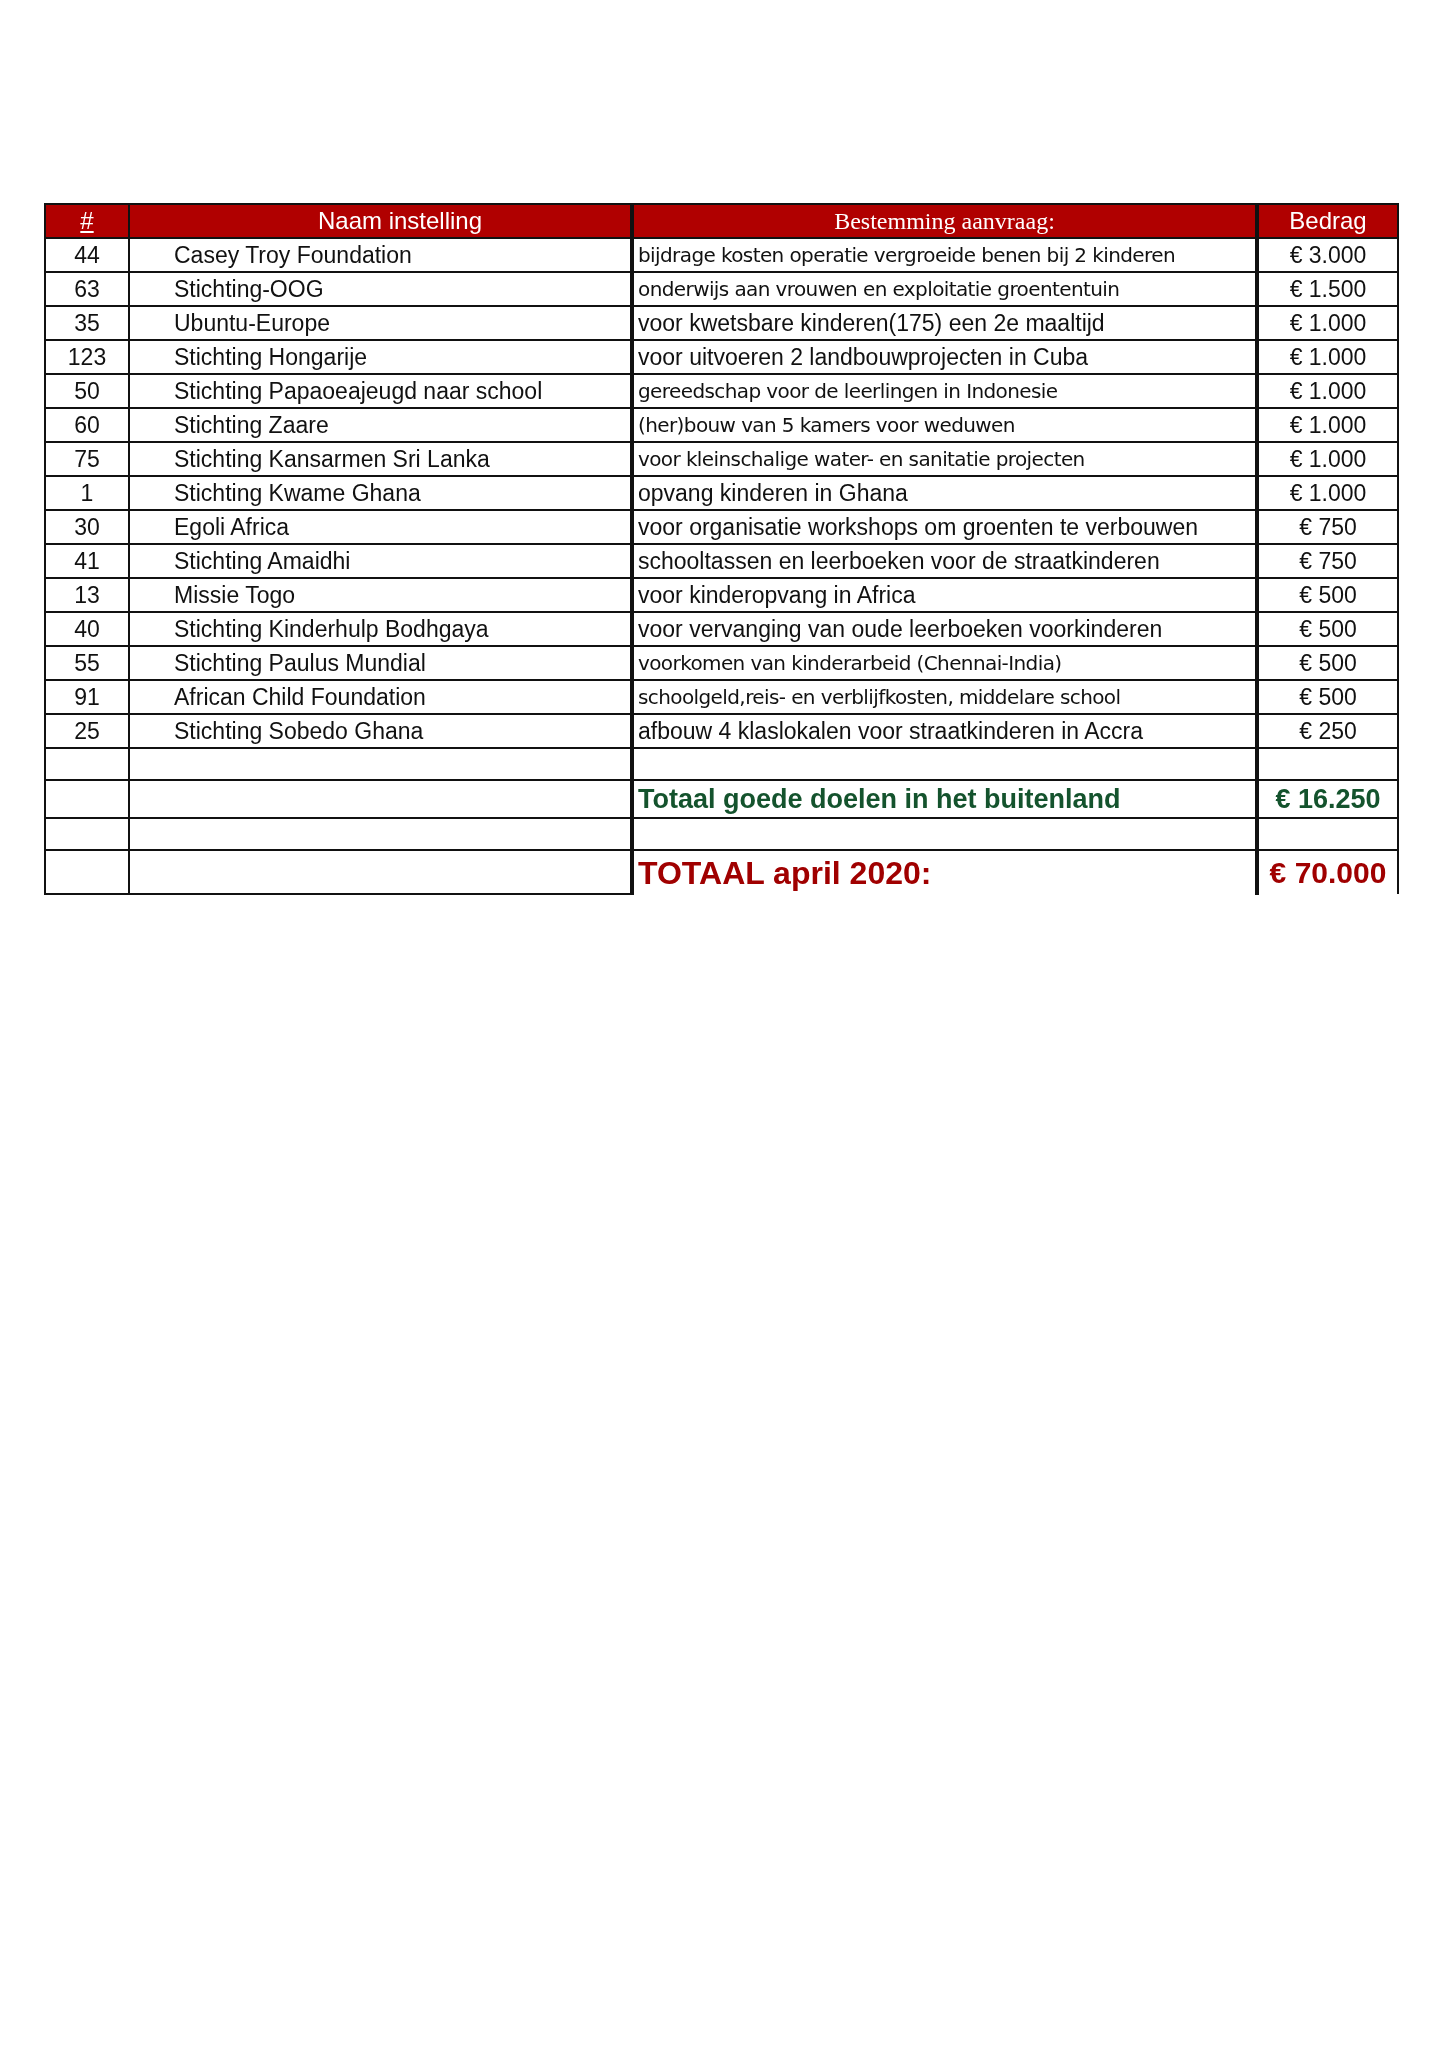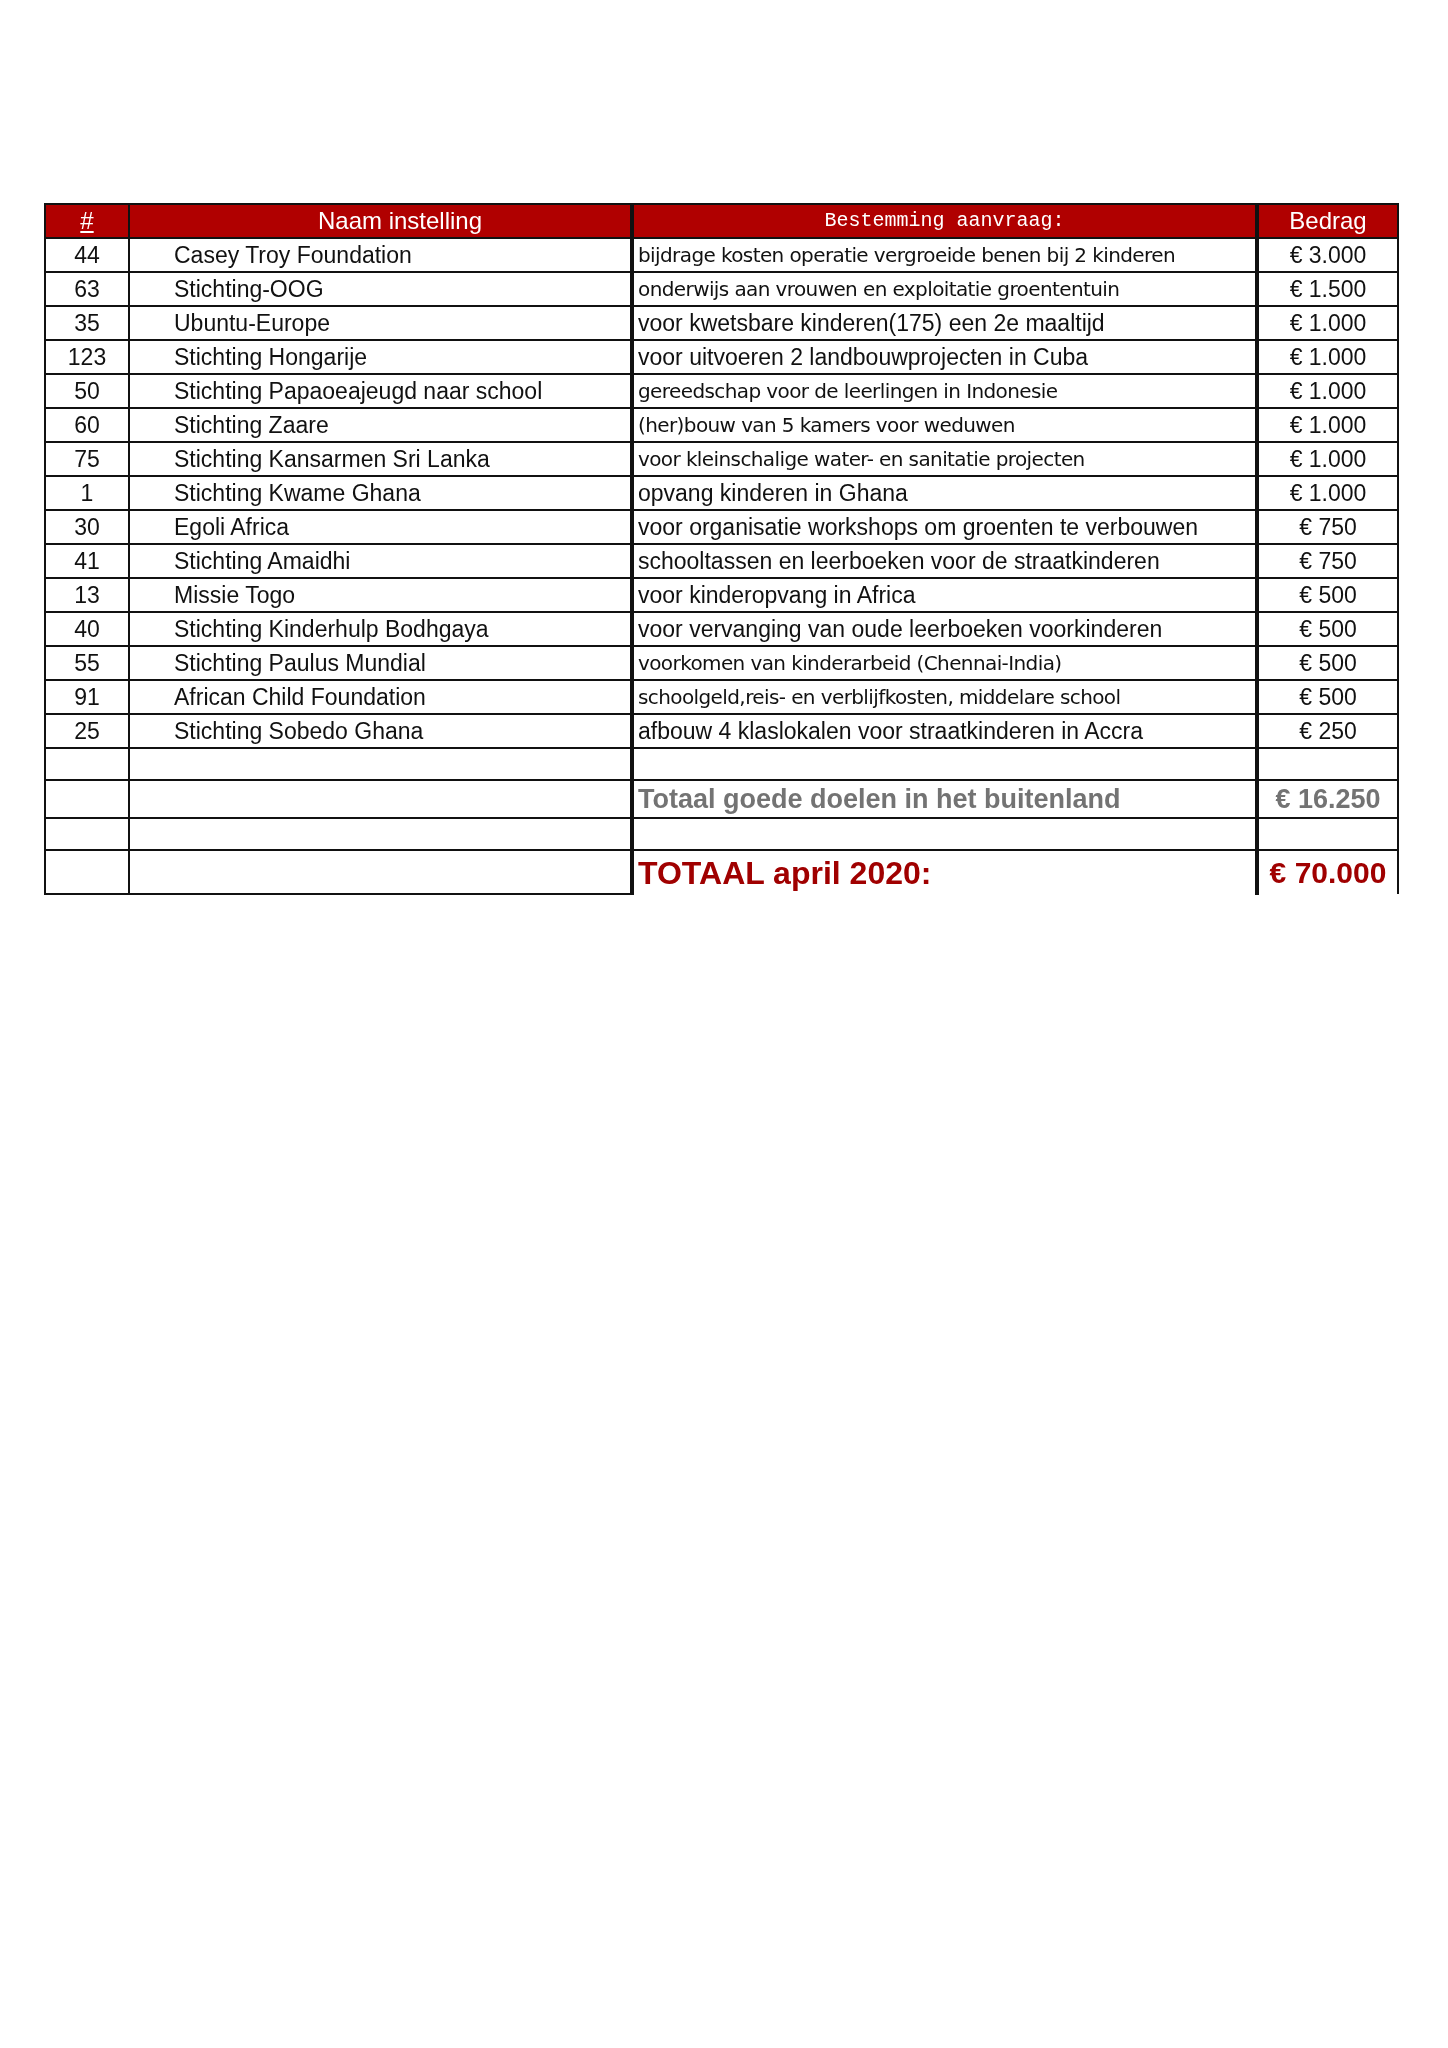--- a/index.html
+++ b/index.html
@@ -26,25 +26,25 @@
     text-align: center;
     height: 32px;
     font-size: 24px;
   }
   .sheet td.c-num { width: 74px; text-align: center; }
   .sheet td.c-name { width: 452px; padding-left: 44px; }
   .sheet td.c-gap { width: 0px; padding: 0; border-left: 2px solid #111; border-right: 2px solid #111; }
   .sheet td.c-dest { width: 613px; font-family: "DejaVu Sans", sans-serif; font-size: 20px; letter-spacing: -0.6px; }
   .sheet td.c-dest.arial { font-family: "Liberation Sans", sans-serif; font-size: 23px; letter-spacing: 0; }
   .sheet td.c-amt { width: 130px; text-align: center; }
-  .sheet tr.hdr td.c-dest { font-family: Liberation Mono, monospace; font-size: 20px; letter-spacing: 0; }
+  .sheet tr.hdr td.c-dest { font-family: Liberation Serif, serif; font-size: 24px; letter-spacing: 0; }
   .hash { text-decoration: underline; }
   .sheet tr.total-sub td { height: 36px; }
   .sheet tr.total-sub td.red {
-    color: #737373; font-weight: bold; font-size: 27px;
+    color: #14532d; font-weight: bold; font-size: 27px;
     font-family: "Liberation Sans", sans-serif; letter-spacing: 0;
   }
   .sheet tr.total-main td { height: 42px; border-bottom: 2px solid #111; }
   .sheet tr.total-main td.red {
     color: #a00000; font-weight: bold; font-size: 32px;
     font-family: "Liberation Sans", sans-serif; letter-spacing: 0; margin-top: 39px;
   }
   .sheet tr.total-main td.c-amt.red { font-size: 30px; }
   .sheet tr.total-main td.c-amt { border-bottom: none; text-align: center; }
   .sheet tr.total-main td.c-dest { border-bottom: none; }

